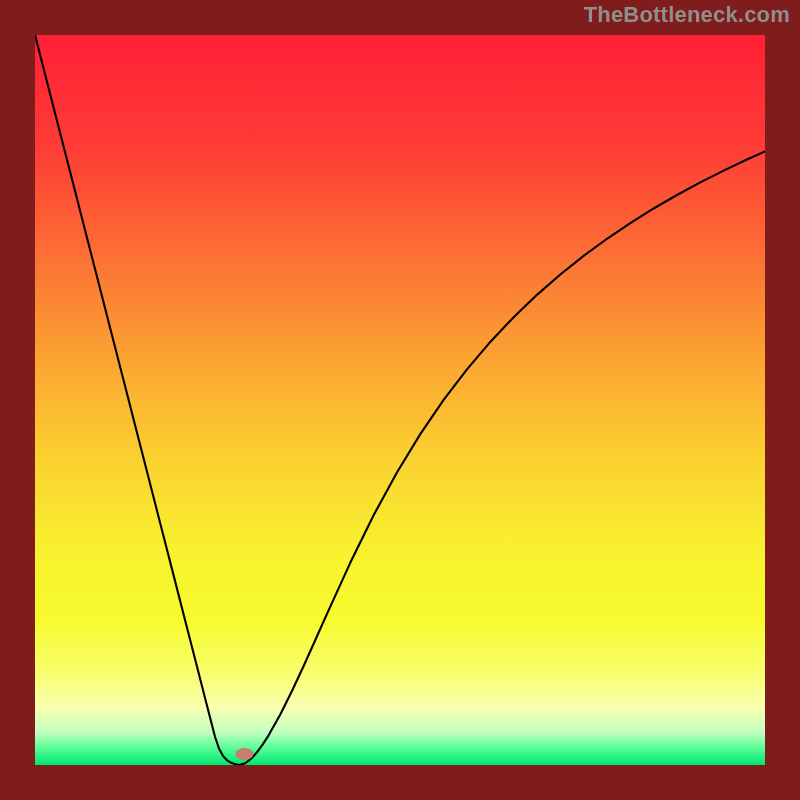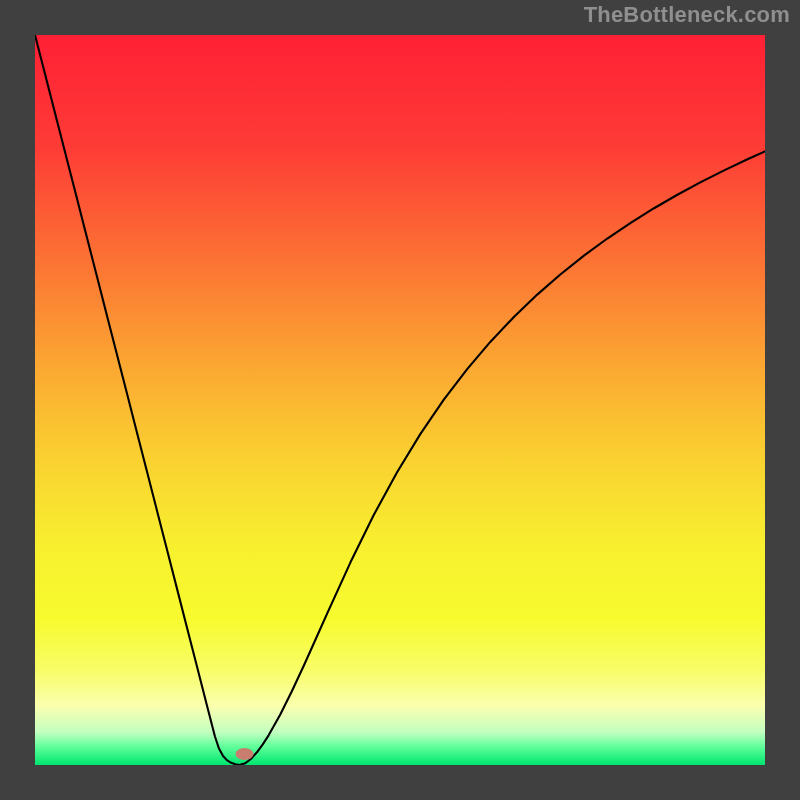--- a/index.html
+++ b/index.html
@@ -9,21 +9,21 @@
     height: 800px;
     background: #000;
     overflow: hidden;
   }
   .frame {
     position: absolute;
     left: 0;
     top: 0;
     width: 800px;
     height: 800px;
-    background: #404040;
+    background: #7f1d1d;
   }
   .watermark {
     position: absolute;
     top: 2px;
     right: 10px;
     font-family: Arial, Helvetica, sans-serif;
     font-size: 22px;
     font-weight: 600;
     color: #8f8f8f;
     letter-spacing: 0.2px;

